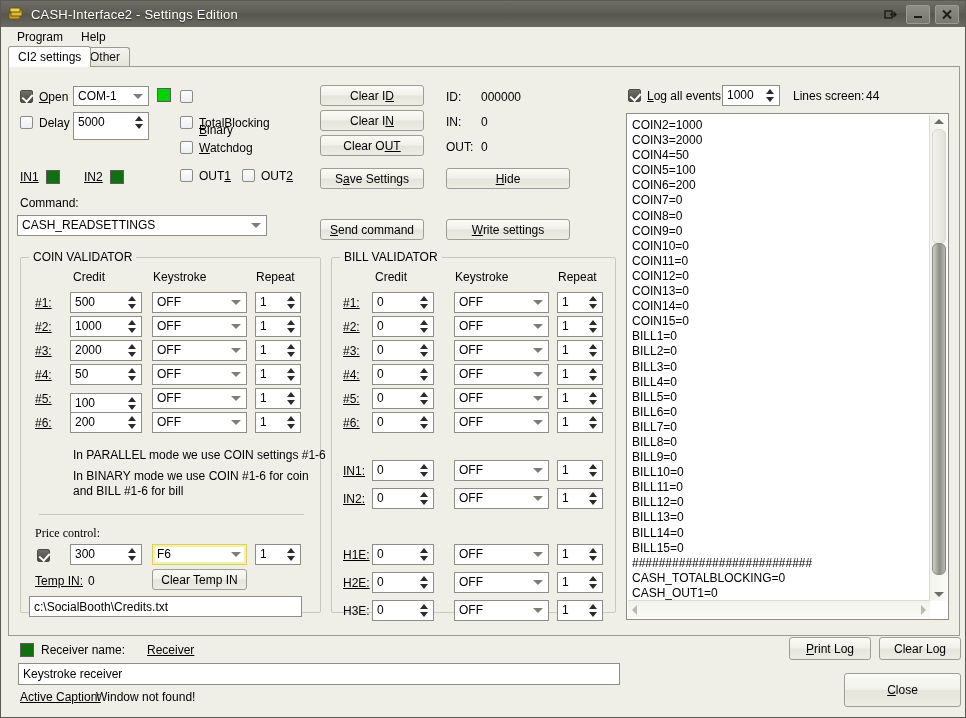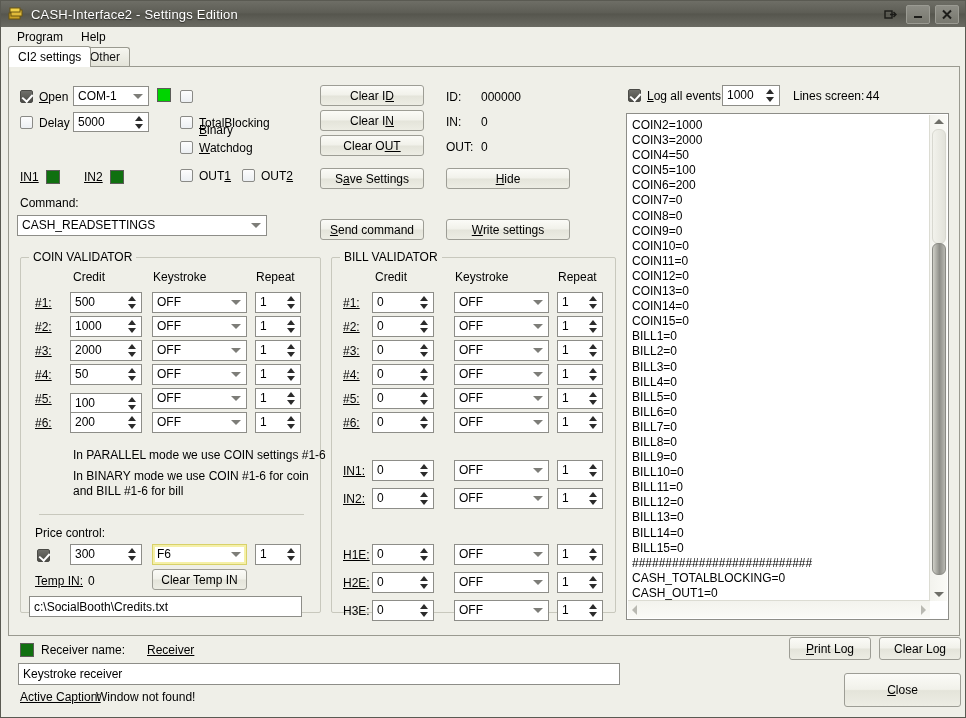--- a/index.html
+++ b/index.html
@@ -152,21 +152,21 @@
     <span class="lbl" style="left:30px;top:23px;"><u>O</u><span></span>pen</span>
 
     <div class="combo" style="left:64px;top:19px;width:76px;height:20px;">
       <span class="v">COM-1</span>
       <span class="ar"></span>
     </div>
     <div class="led" style="left:148px;top:21px;background:#00d400;"></div>
 
     <div class="cb" style="left:11px;top:49px;"></div>
     <span class="lbl" style="left:30px;top:49px;">Delay</span>
-    <div class="spin" style="left:64px;top:45px;width:76px;height:20px;">
+    <div class="spin" style="left:64px;top:45px;width:76px;height:28px;">
       <span class="v">5000</span>
       <span class="ar"></span>
     </div>
 
     <div class="cb" style="left:171px;top:23px;"></div>
     <span class="lbl" style="left:190px;top:23px;margin-top:33px;"><u>B</u>inary</span>
     <div class="cb" style="left:171px;top:49px;"></div>
     <span class="lbl" style="left:190px;top:49px;"><u>T</u>otalBlocking</span>
     <div class="cb" style="left:171px;top:74px;"></div>
     <span class="lbl" style="left:190px;top:74px;"><u>W</u>atchdog</span>
@@ -362,21 +362,21 @@
           <span class="v">1</span>
           <span class="ar"></span>
         </div>
 
       <span class="lbl" style="left:52px;top:190px;">In PARALLEL mode we use COIN settings #1-6</span>
       <span class="lbl" style="left:52px;top:211px;">In BINARY mode we use COIN #1-6 for coin</span>
       <span class="lbl" style="left:52px;top:226px;">and BILL #1-6 for bill</span>
 
       <div class="hr" style="left:18px;top:256px;width:265px;"></div>
 
-      <span class="lbl" style="left:14px;top:268px;">Price control:</span>
+      <span class="lbl" style="left:14px;top:268px;font-family:Liberation Serif, serif;">Price control:</span>
       <div class="cb on" style="left:16px;top:291px;"></div>
       <div class="spin" style="left:49px;top:286px;width:72px;height:21px;">
           <span class="v">300</span>
           <span class="ar"></span>
         </div>
       <div class="combo hl" style="left:131px;top:286px;width:95px;height:21px;">
           <span class="v">F6</span>
           <span class="ar"></span>
         </div>
       <div class="spin" style="left:234px;top:286px;width:46px;height:21px;">

